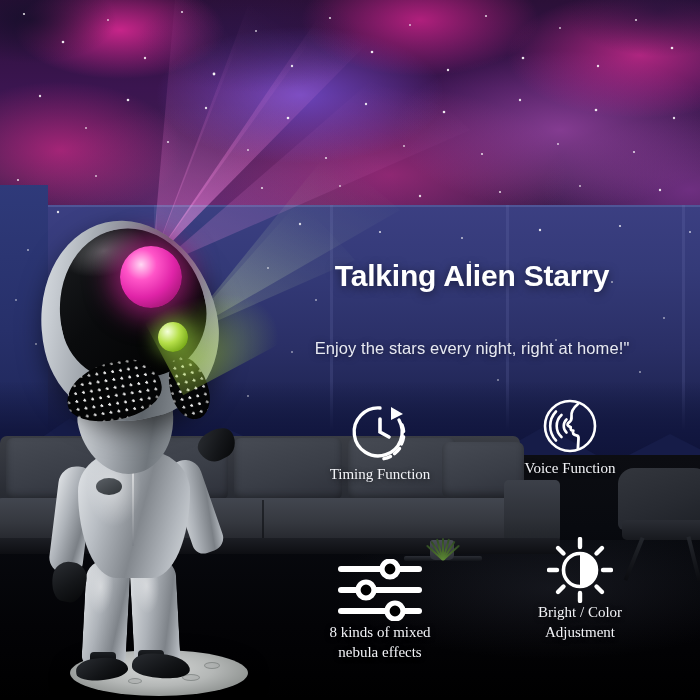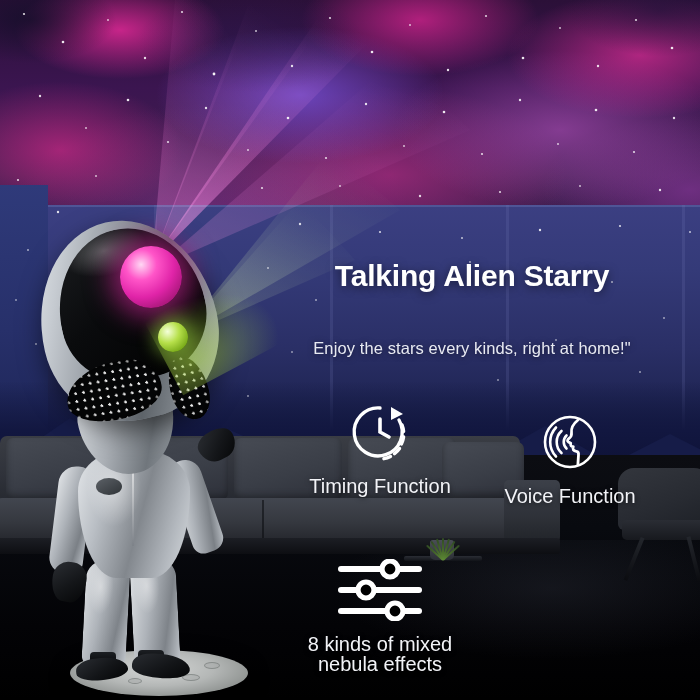--- a/index.html
+++ b/index.html
@@ -285,27 +285,28 @@
     text-shadow:0 1px 6px rgba(0,0,0,.5);
   }
 
   
   .feature { position:absolute; text-align:center; color:#fff; }
   .feature .icon-wrap {
     display:flex; align-items:center; justify-content:center;
     height:60px;
   }
   .feature .flabel {
-    font-size:20px; line-height:20px; color:#f2f3f7;
+    font-size:15px; line-height:20px; color:#f2f3f7;
     text-shadow:0 1px 5px rgba(0,0,0,.6);
     white-space:pre-line;
-    margin-top:14px;
+    margin-top:2px;
+    font-family:Liberation Serif, serif;
   }
   #feat-timing  { left:300px; top:402px; width:160px; }
-  #feat-voice   { left:490px; top:412px; width:160px; }
+  #feat-voice   { left:490px; top:396px; width:160px; }
   #feat-nebula  { left:290px; top:560px; width:180px; }
   #feat-bright  { left:490px; top:540px; width:180px; }
 
   .stars { position:absolute; left:0; top:0; width:700px; height:700px; pointer-events:none; }
 </style>
 </head>
 <body>
 
 <div id="poster">
 
@@ -485,21 +486,21 @@
     <div class="eye eye-l"></div>
     <div class="eye eye-r"></div>
     <div class="glow-green"></div>
     <div class="lens-magenta"></div>
     <div class="lens-green"></div>
   </div>
 
   <div class="headline">
     <div>Talking Alien Starry</div>
   </div>
-  <div class="subhead">Enjoy the stars every kinds, right at home!"</div>
+  <div class="subhead">Enjoy the stars every night, right at home!"</div>
 
   <div class="feature" id="feat-timing">
     <div class="icon-wrap">
       <svg width="58" height="58" viewBox="0 0 58 58">
         <g fill="none" stroke="#ffffff" stroke-width="3.4" stroke-linecap="round">
           <path d="M29 5 A24 24 0 1 0 48 17"></path>
           <path d="M51 22 a24 24 0 0 1 1.6 6.5"></path>
           <path d="M52.6 34 a24 24 0 0 1 -2.2 7"></path>
           <path d="M48.5 45.5 a24 24 0 0 1 -5 5.2"></path>
           <path d="M39.5 53.5 a24 24 0 0 1 -6.6 2.2"></path>
@@ -542,14 +543,34 @@
           <circle cx="55" cy="10" r="8"></circle>
           <circle cx="31" cy="31" r="8"></circle>
           <circle cx="60" cy="52" r="8"></circle>
         </g>
       </svg>
     </div>
     <div class="flabel">8 kinds of mixed
 nebula effects</div>
   </div>
 
+  <div class="feature" id="feat-bright">
+    <div class="icon-wrap">
+      <svg width="66" height="66" viewBox="0 0 66 66">
+        <g stroke="#ffffff" stroke-width="4.4" stroke-linecap="round">
+          <line x1="33" y1="2" x2="33" y2="10"></line>
+          <line x1="33" y1="56" x2="33" y2="64"></line>
+          <line x1="2" y1="33" x2="10" y2="33"></line>
+          <line x1="56" y1="33" x2="64" y2="33"></line>
+          <line x1="11" y1="11" x2="16.5" y2="16.5"></line>
+          <line x1="49.5" y1="49.5" x2="55" y2="55"></line>
+          <line x1="11" y1="55" x2="16.5" y2="49.5"></line>
+          <line x1="49.5" y1="16.5" x2="55" y2="11"></line>
+        </g>
+        <circle cx="33" cy="33" r="16.5" fill="none" stroke="#ffffff" stroke-width="3.6"></circle>
+        <path d="M33 16.5 a16.5 16.5 0 0 1 0 33 Z" fill="#ffffff"></path>
+      </svg>
+    </div>
+    <div class="flabel">Bright / Color
+Adjustment</div>
+  </div>
 
 </div>
 
 </body></html>

